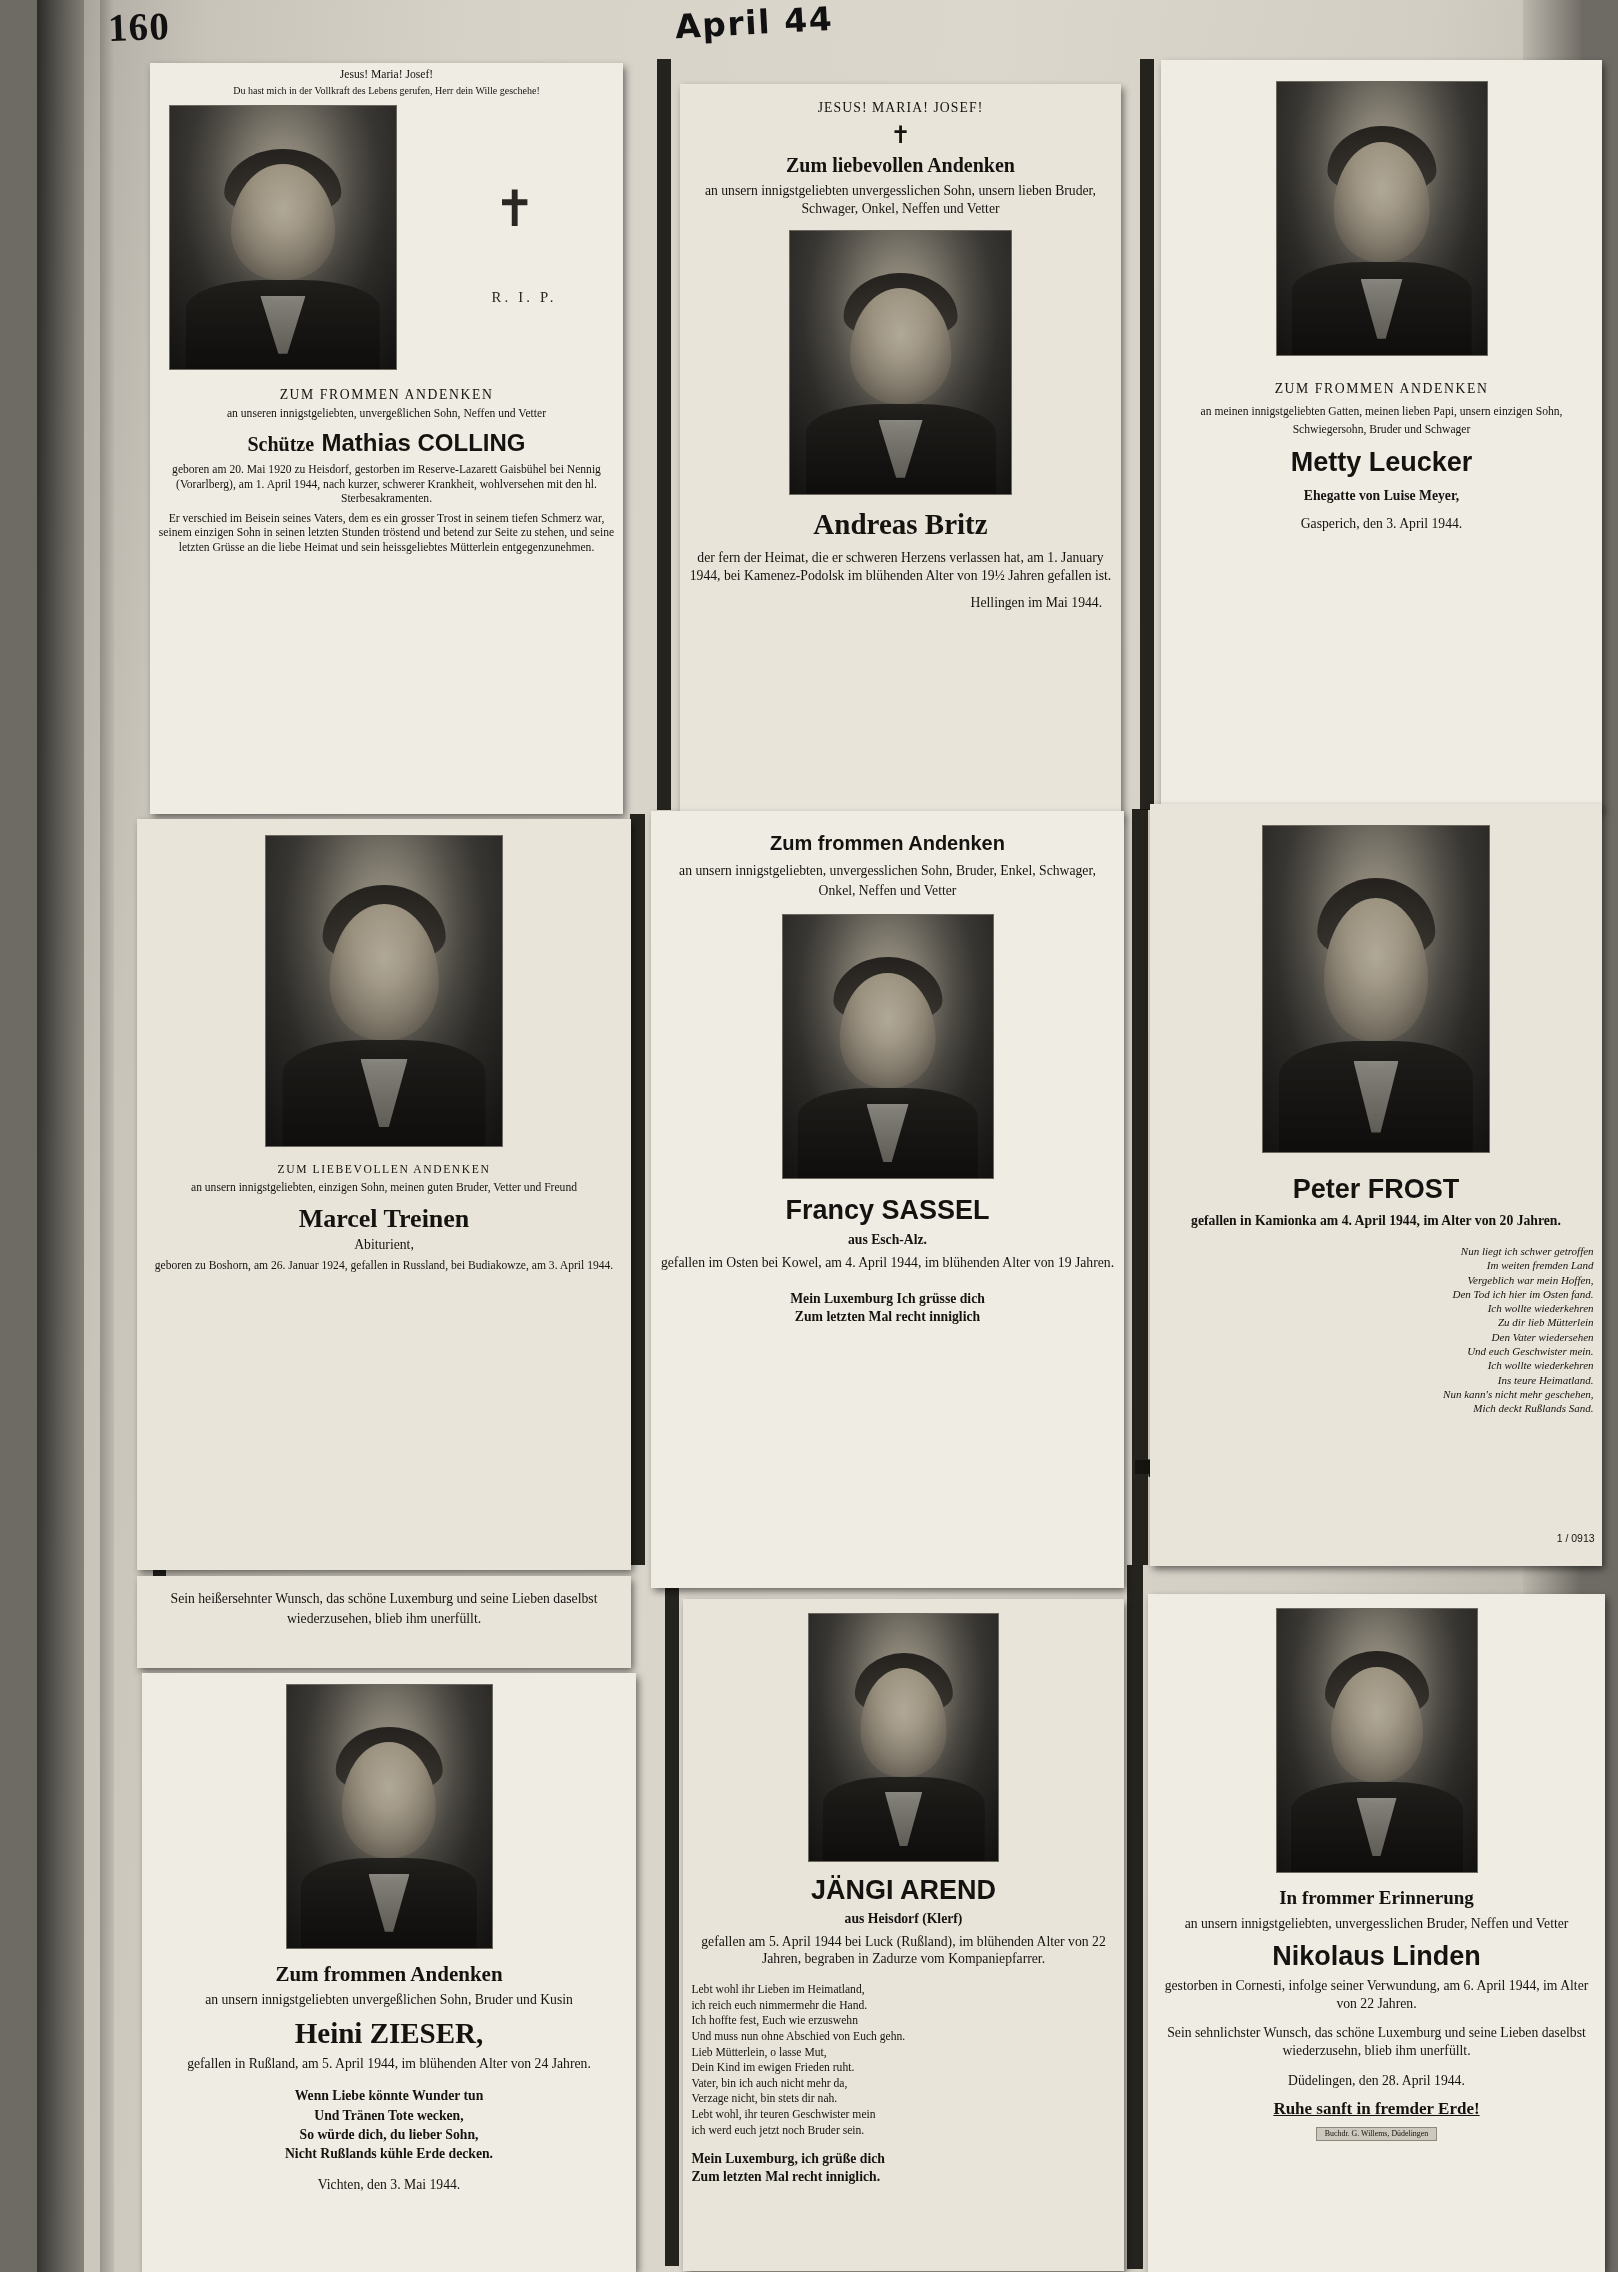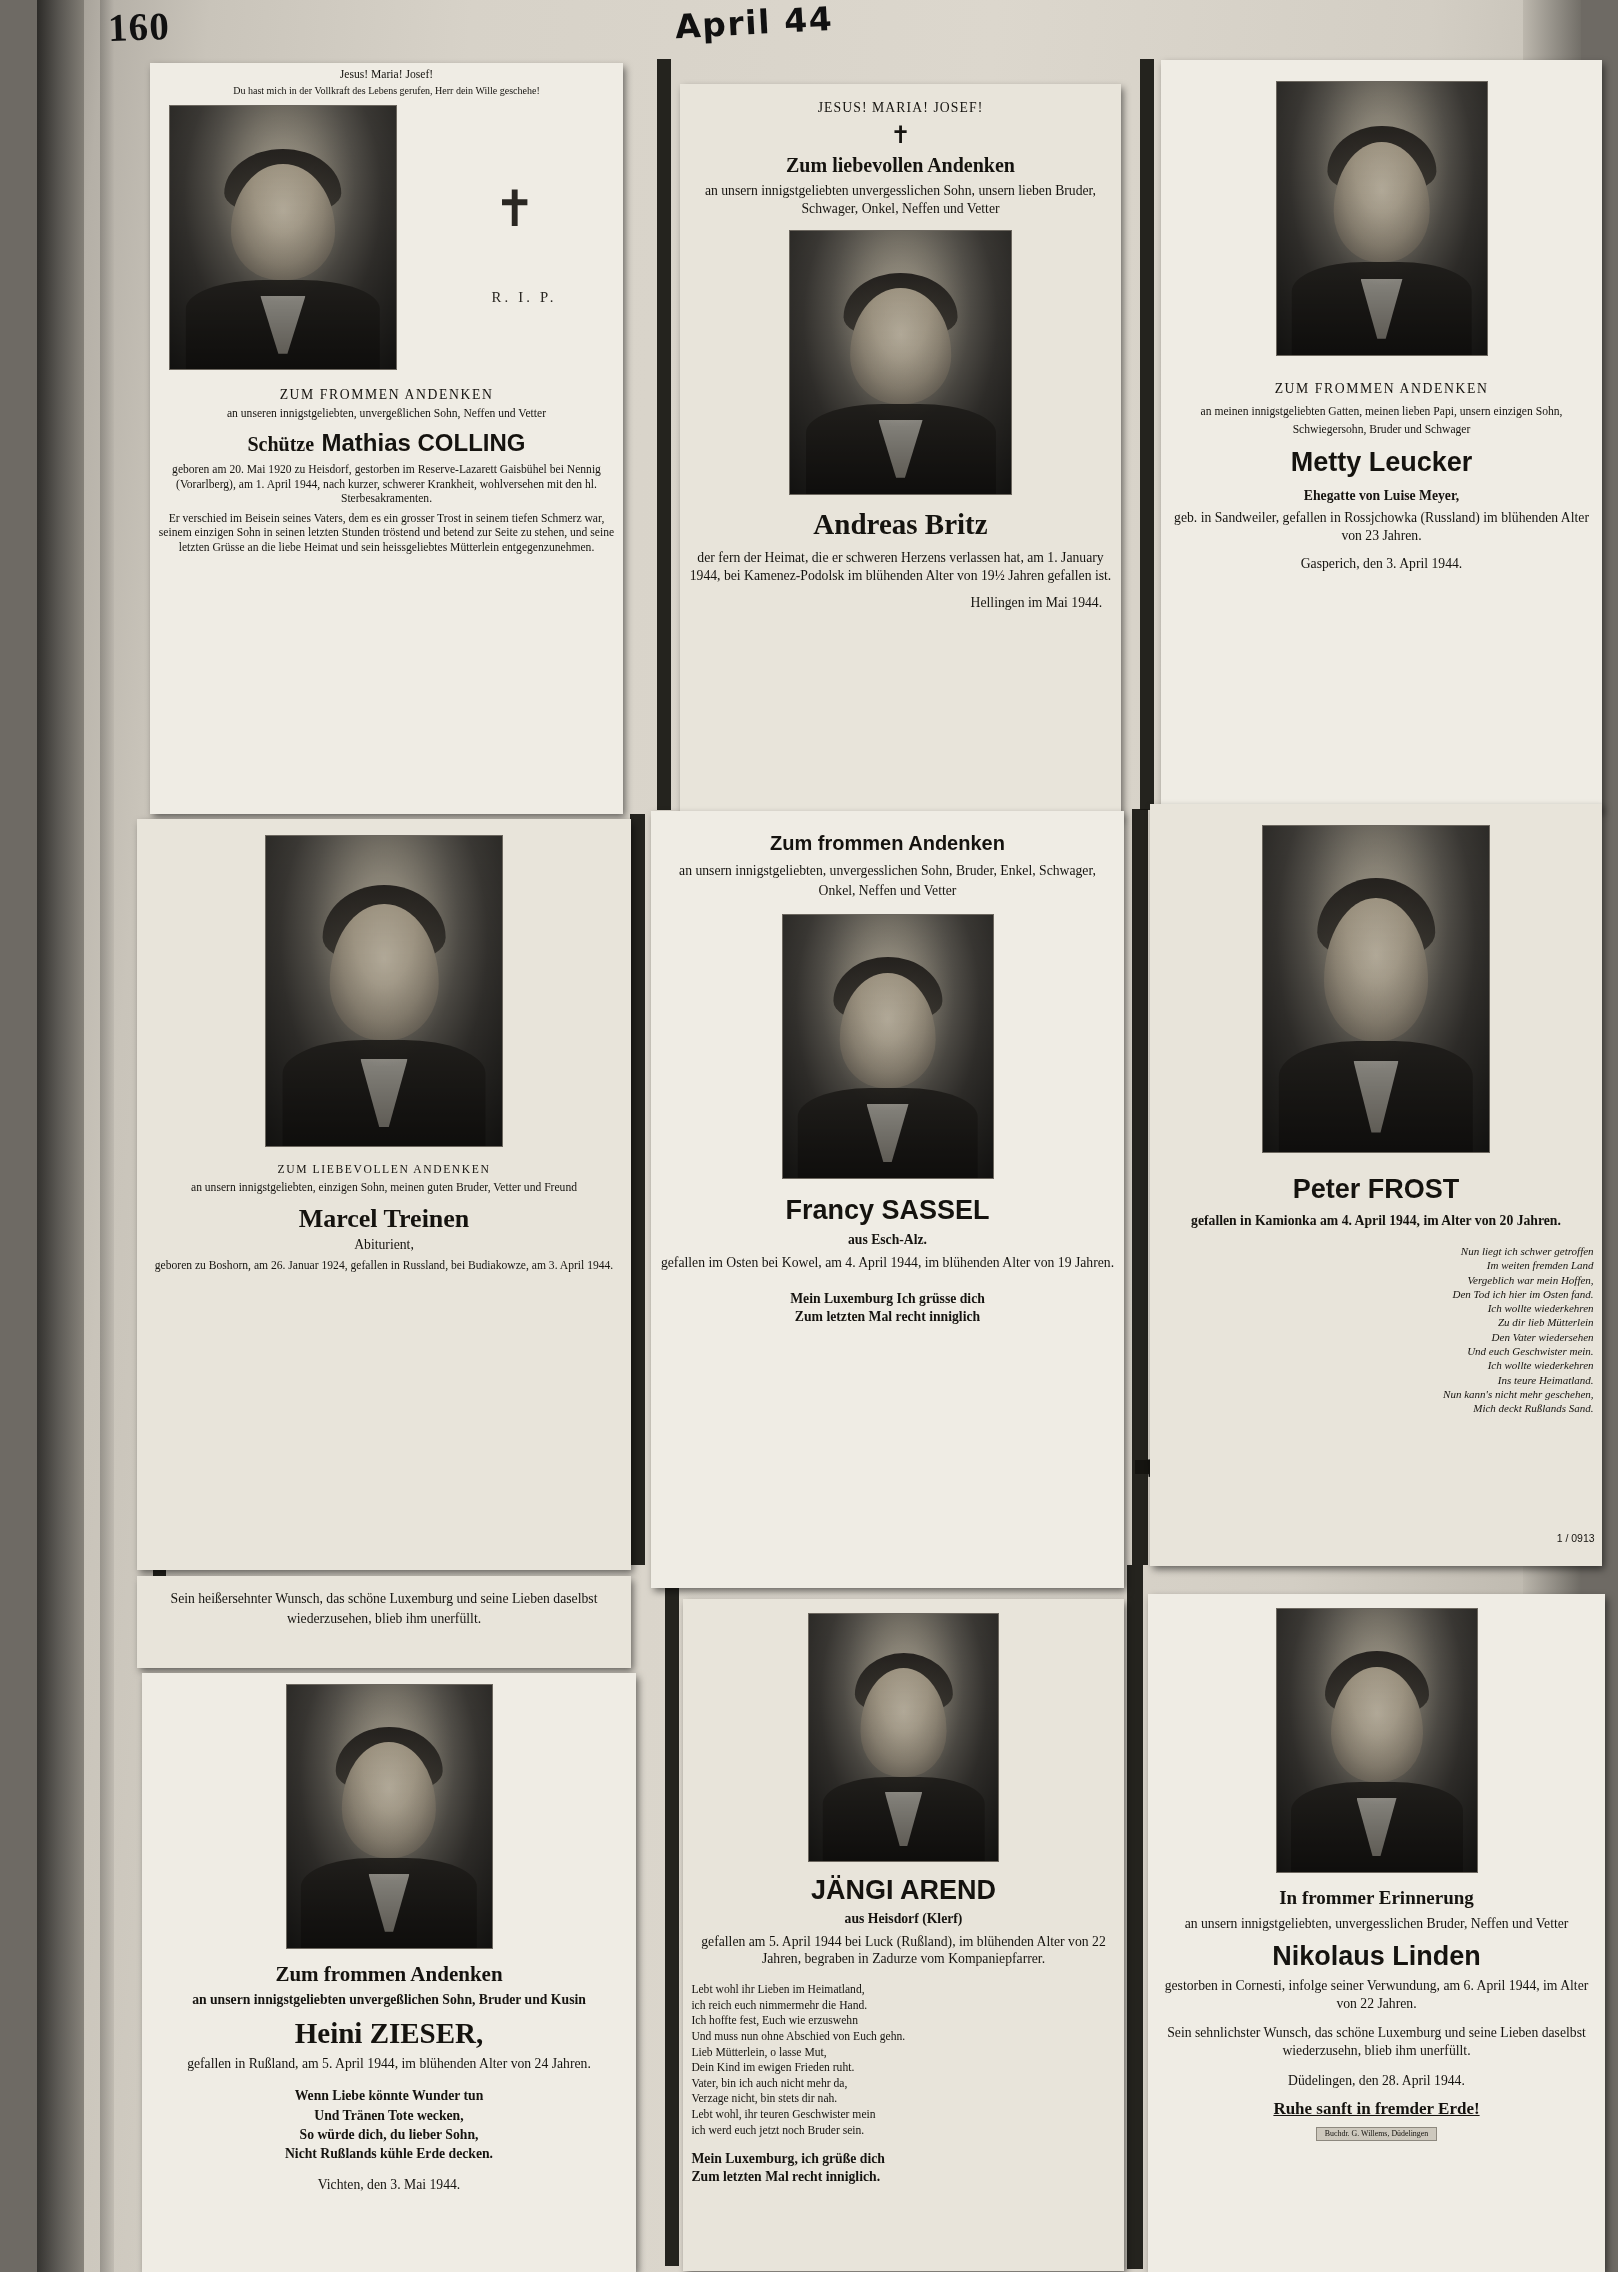--- a/index.html
+++ b/index.html
@@ -164,21 +164,20 @@
         <div class="photo" style="width:210px;height:273px;margin-top:15.8px;">
           <div class="hair"></div>
             <div class="face"></div>
             <div class="torso"></div>
             <div class="collar"></div>
         </div>
         <div class="md cap" style="margin-top:24px;letter-spacing:1.6px;">ZUM FROMMEN ANDENKEN</div>
         <div class="sm" style="margin-top:5.3px;line-height:1.5;">an meinen innigstgeliebten Gatten, meinen lieben Papi, unsern einzigen Sohn, Schwiegersohn, Bruder und Schwager</div>
         <div class="name" style="font-size:27px;margin-top:9.5px;">Metty Leucker</div>
         <div class="md" style="margin-top:9px;font-weight:bold;">Ehegatte von Luise Meyer,</div>
-        <div class="md" style="margin-top:4.2px;">geb. in Sandweiler, gefallen in Rossjchowka (Russland) im blühenden Alter von 23 Jahren.</div>
         <div class="md" style="margin-top:9.5px;">Gasperich, den 3. April 1944.</div>
       </div>
     </div>
 
     <div class="card" style="left:100px;top:819px;width:494px;height:751px;">
       <div class="inner">
         <div class="photo" style="width:236px;height:310px;margin-top:10.5px;">
           <div class="hair"></div>
             <div class="face"></div>
             <div class="torso"></div>
@@ -243,21 +242,21 @@
 
     <div class="card light" style="left:105px;top:1673px;width:494px;height:599px;">
       <div class="inner">
         <div class="photo" style="width:205px;height:263px;margin-top:5.3px;">
           <div class="hair"></div>
             <div class="face"></div>
             <div class="torso"></div>
             <div class="collar"></div>
         </div>
         <div class="serifname" style="font-size:21px;margin-top:13.7px;">Zum frommen Andenken</div>
-        <div class="md" style="margin-top:4.2px;font-weight:bold;">an unsern innigstgeliebten unvergeßlichen Sohn, Bruder und Kusin</div>
+        <div class="md" style="margin-top:4.2px;">an unsern innigstgeliebten unvergeßlichen Sohn, Bruder und Kusin</div>
         <div class="serifname" style="font-size:29px;margin-top:7.4px;">Heini ZIESER,</div>
         <div class="md" style="margin-top:5.3px;">gefallen in Rußland, am 5. April 1944, im blühenden Alter von 24 Jahren.</div>
         <div class="serifname" style="margin-top:13.7px;white-space:pre-line;font-size:13.7px;line-height:1.4;">Wenn Liebe könnte Wunder tun
 Und Tränen Tote wecken,
 So würde dich, du lieber Sohn,
 Nicht Rußlands kühle Erde decken.</div>
         <div class="md" style="margin-top:12.6px;">Vichten, den 3. Mai 1944.</div>
       </div>
     </div>
 

